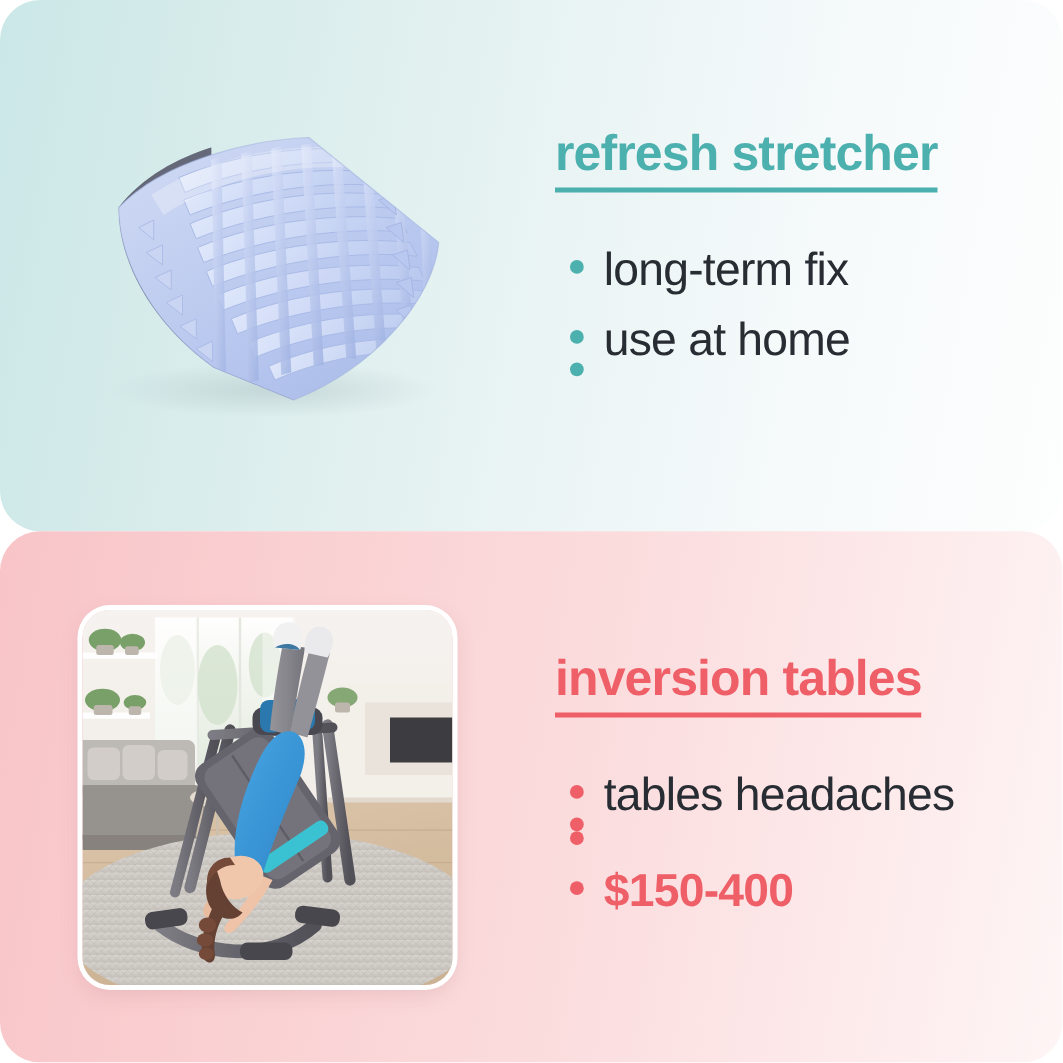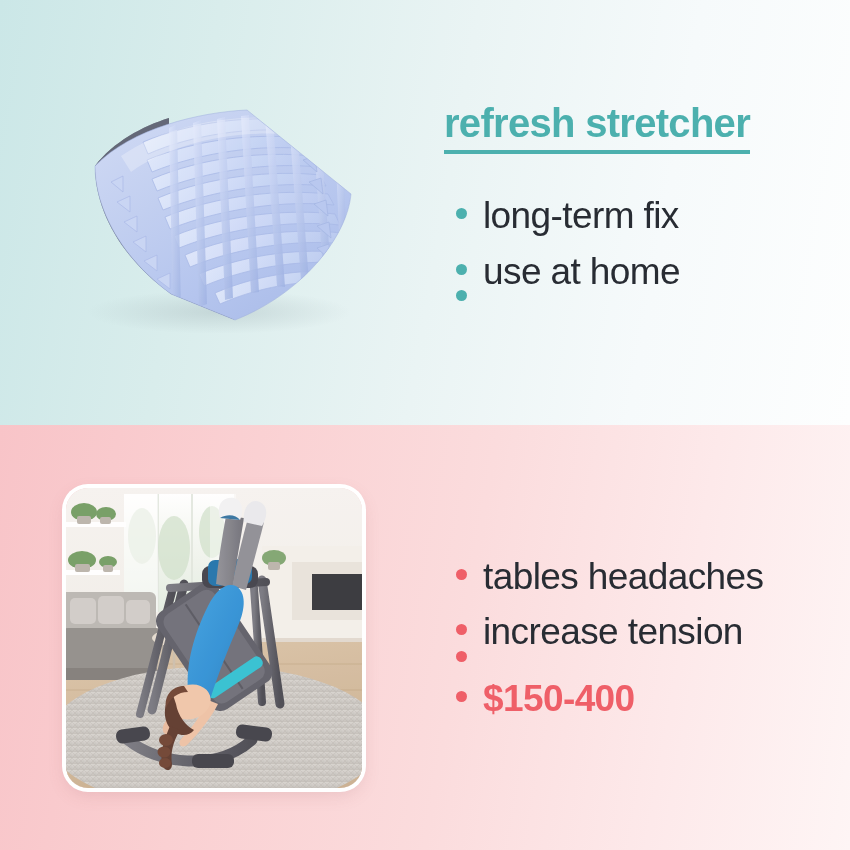--- a/index.html
+++ b/index.html
@@ -23,20 +23,21 @@
   }
 
   
   .panel {
     position: absolute;
     left: 0;
     width: 850px;
     display: flex;
     flex-direction: row;
     box-sizing: border-box;
+    border-radius: 32px;
   }
   .panel--top {
     top: 0;
     height: 425px;
     background: linear-gradient(100deg, #cbe7e7 0%, #d9edec 24%, #eaf4f4 52%, #f6fafb 76%, #fdfefe 100%);
   }
   .panel--bottom {
     top: 425px;
     height: 425px;
     background: linear-gradient(100deg, #f8c4c8 0%, #fad0d2 26%, #fbdcdd 54%, #fde9ea 78%, #fef5f5 100%);
@@ -425,29 +426,29 @@
             <ellipse cx="98" cy="264" rx="6.5" ry="5.5"></ellipse>
             <ellipse cx="99" cy="275" rx="6" ry="5"></ellipse>
           </g>
 
           <rect width="296" height="300" fill="#fff6ea" opacity="0.07"></rect>
         </svg>
       </div>
     </div>
 
     <div class="panel-copy">
+      <h2 class="panel-heading">inversion tables</h2>
 
       <ul class="bullet-list">
         <li class="bullet-item">
           <span class="bullet-dot"></span>
           <span class="bullet-text">tables headaches</span>
         </li>
         <li class="bullet-item">
           <span class="bullet-dot"></span>
-          <span class="bullet-text">increase tension</span>
         </li>
         <li class="bullet-item">
           <span class="bullet-dot"></span>
         </li>
         <li class="bullet-item bullet-item--accent">
           <span class="bullet-dot"></span>
           <span class="bullet-text">$150-400</span>
         </li>
       </ul>
     </div>

